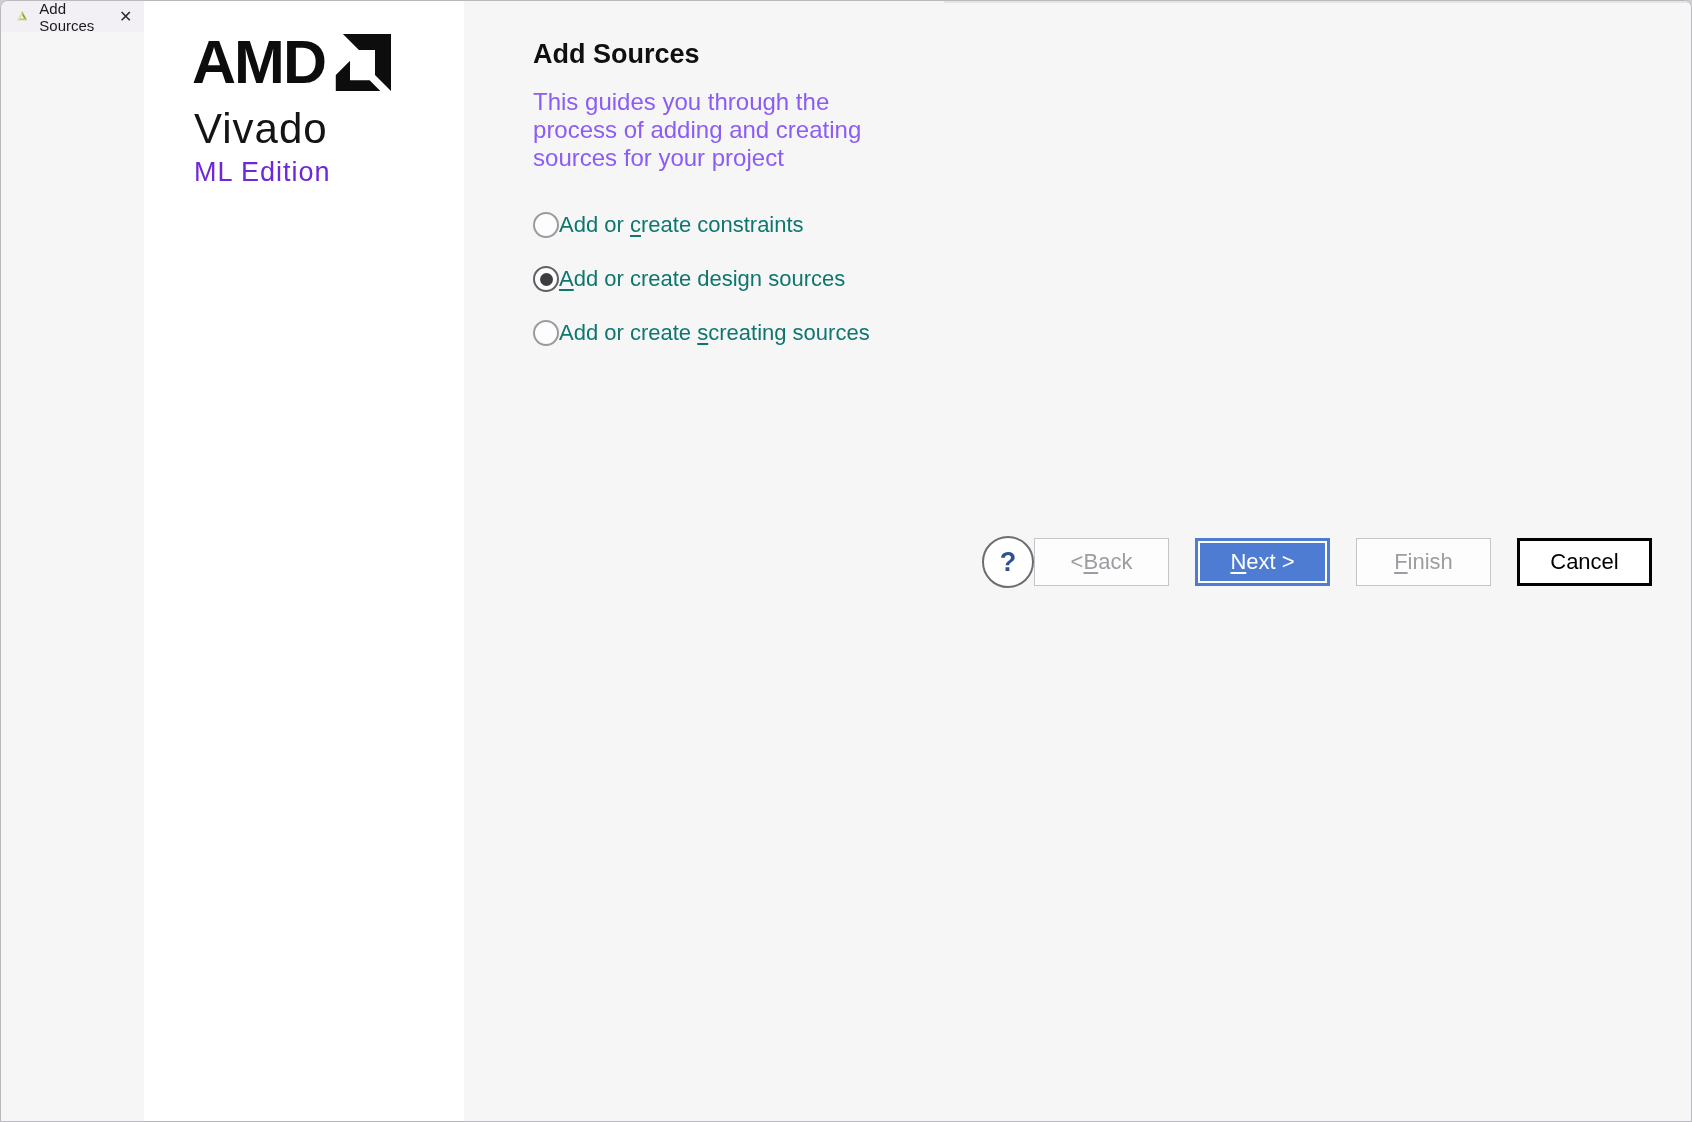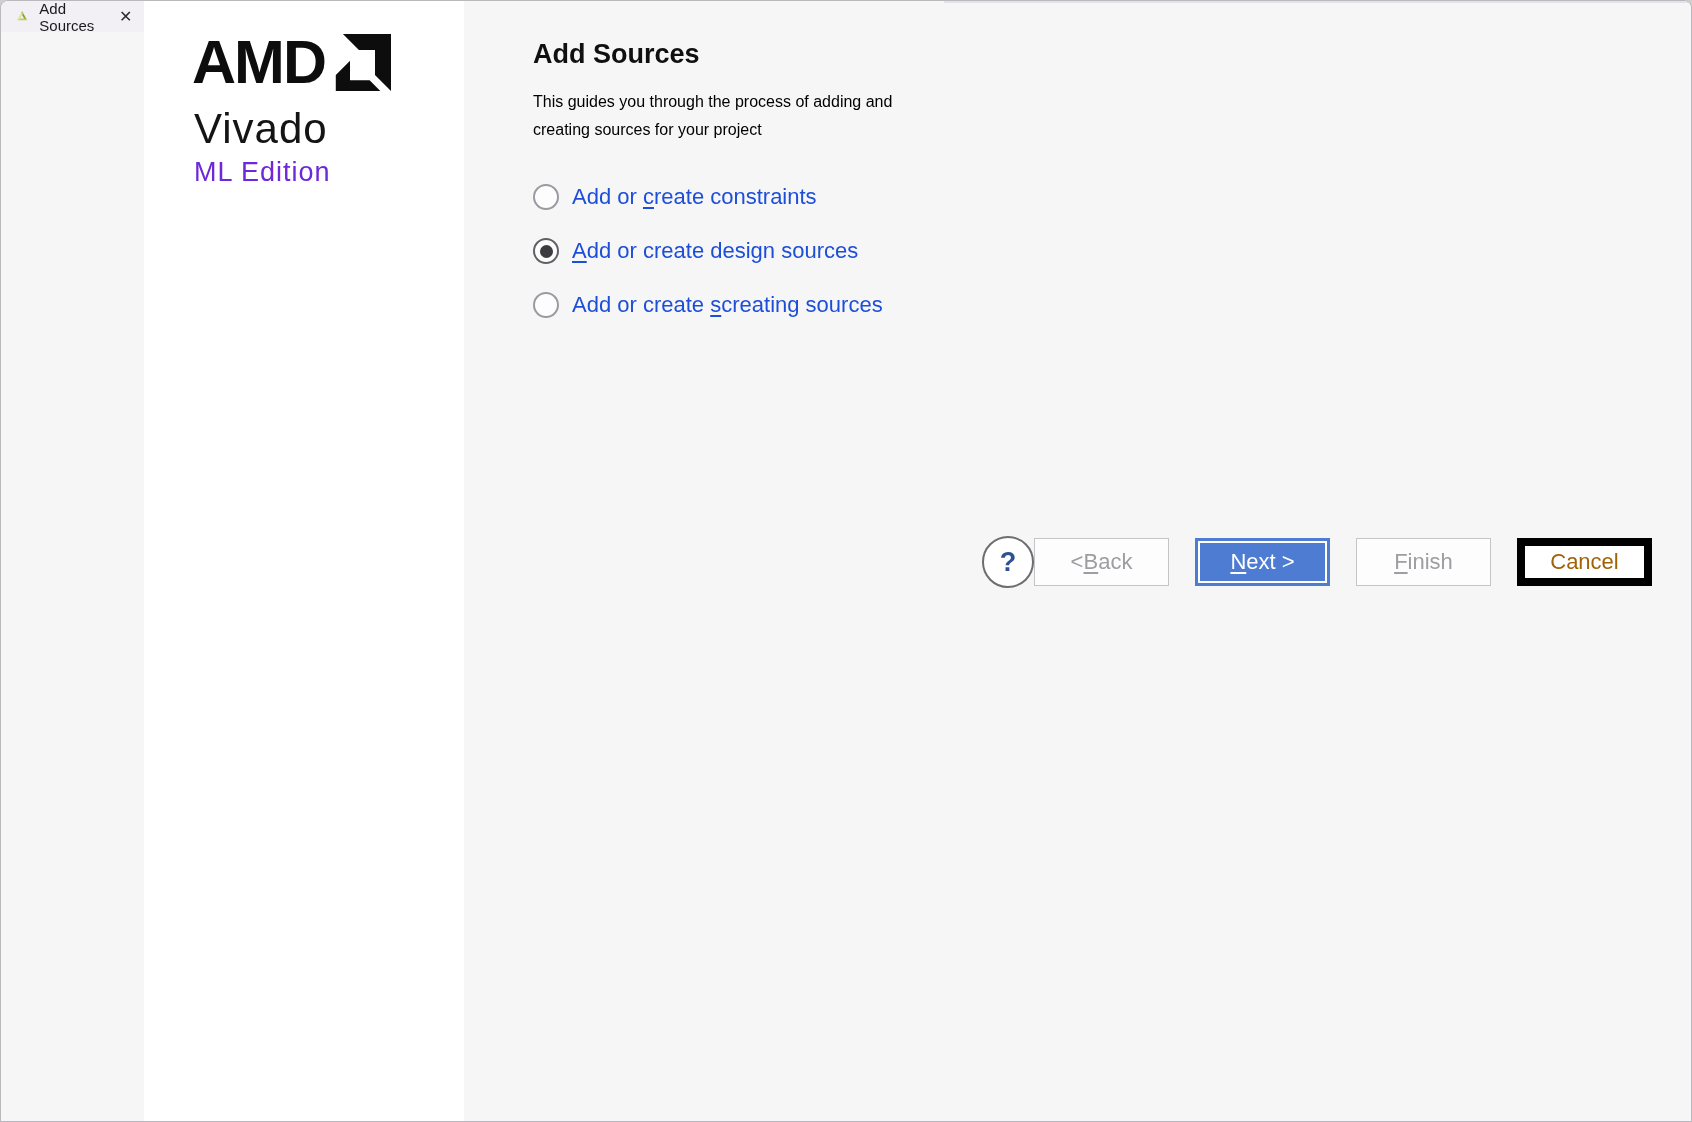--- a/index.html
+++ b/index.html
@@ -62,41 +62,40 @@
   .main {
     flex: 1;
     background: #f6f6f7;
     padding: 37px 40px 0 57px;
   }
   .page-title {
     font-size: 27px; font-weight: 700; color: #101010; line-height: 33px;
   }
   .page-desc {
     margin-top: 17px;
-    font-size: 16px; color: #000000; line-height: 28px;
+    font-size: 24px; color: #8b5cf6; line-height: 28px;
   }
 
   .radio-group { margin-top: 26px; }
   .radio-row {
     display: flex; align-items: center;
     height: 54px;
     cursor: default;
   }
   .radio-circle {
     width: 26px; height: 26px; flex: 0 0 26px;
     border: 2px solid #9a9aa0; border-radius: 50%;
     background: #fdfdfd;
     display: flex; align-items: center; justify-content: center;
   }
   .radio-row.selected .radio-circle { border-color: #606065; }
   .radio-dot { width: 13px; height: 13px; border-radius: 50%; background: transparent; }
   .radio-row.selected .radio-dot { background: #3c3c41; }
   .radio-label {
-    margin-left: 13px;
-    font-size: 22px; color: #1d4ed8;
+    font-size: 22px; color: #0f766e;
   }
   .mnemonic { text-decoration: underline; text-underline-offset: 3px; }
 
   
   .footer {
     flex: 0 0 135px;
     border-top: 2px solid #e3e3e6;
     background: #f6f6f7;
     display: flex; align-items: center;
   }
@@ -124,22 +123,22 @@
     color: #9d9da2;
   }
   .btn-primary {
     background: #4d7cd2;
     border: 3px solid #4d7cd2;
     box-shadow: inset 0 0 0 2px #ffffff;
     color: #ffffff;
   }
   .btn-cancel {
     background: #ffffff;
-    border: 8px solid #000000;
-    color: #a16207;
+    border: 3px solid #000000;
+    color: #000000;
     margin-right: 39px;
   }
 </style>
 </head>
 <body>
 
 <div class="dialog">
 
   <div class="titlebar">
     <svg class="titlebar-icon" viewBox="0 0 24 24" aria-hidden="true">

